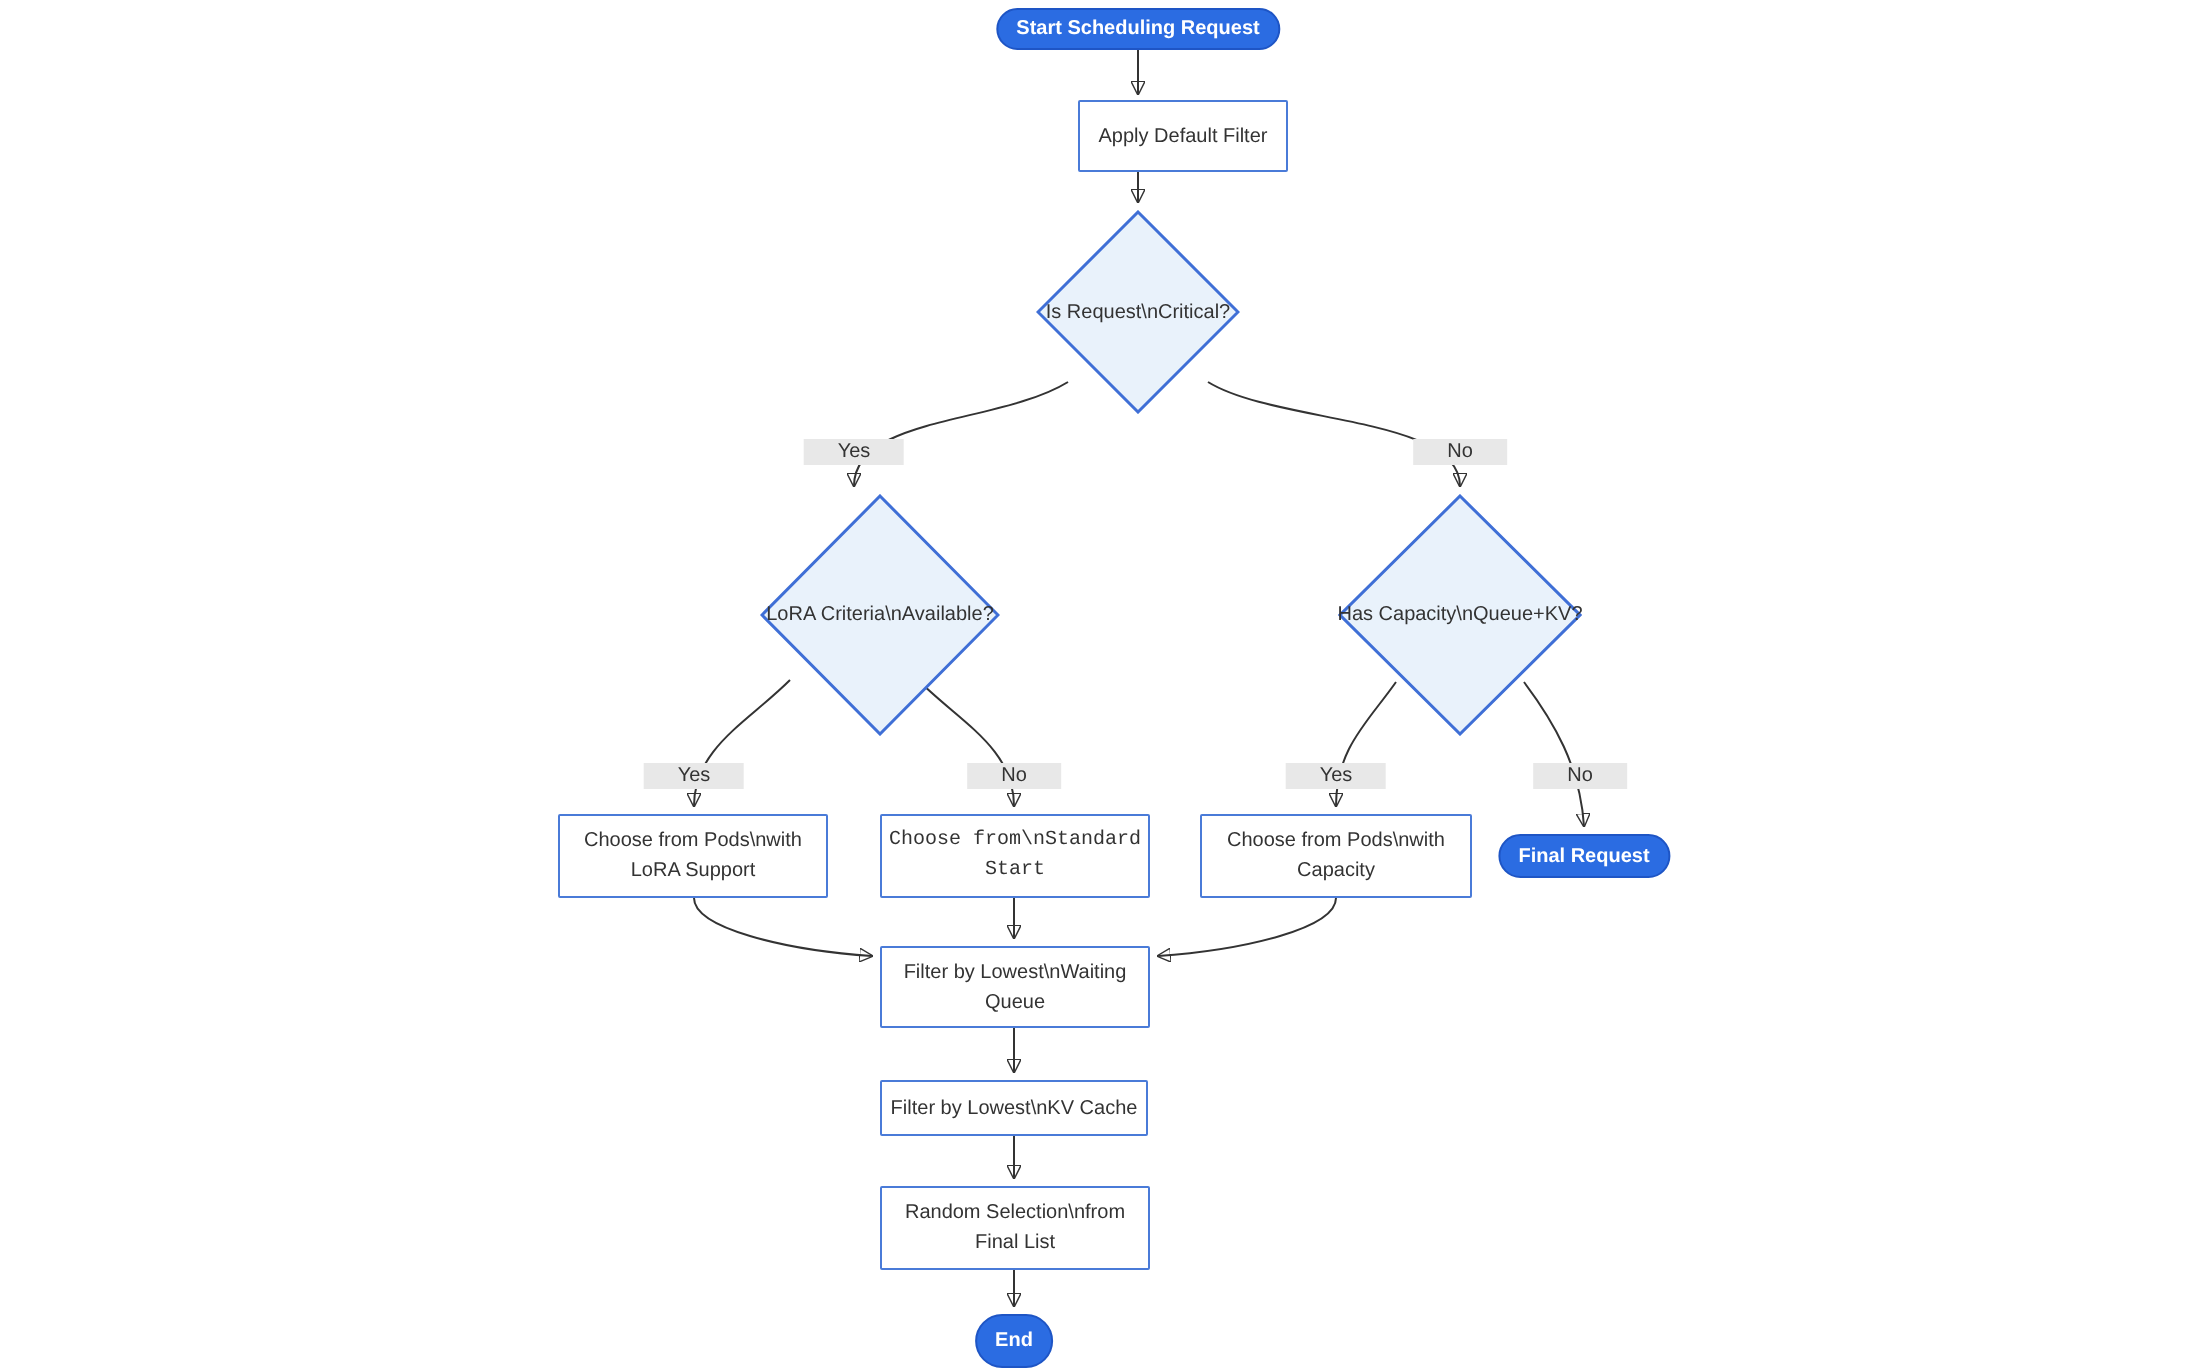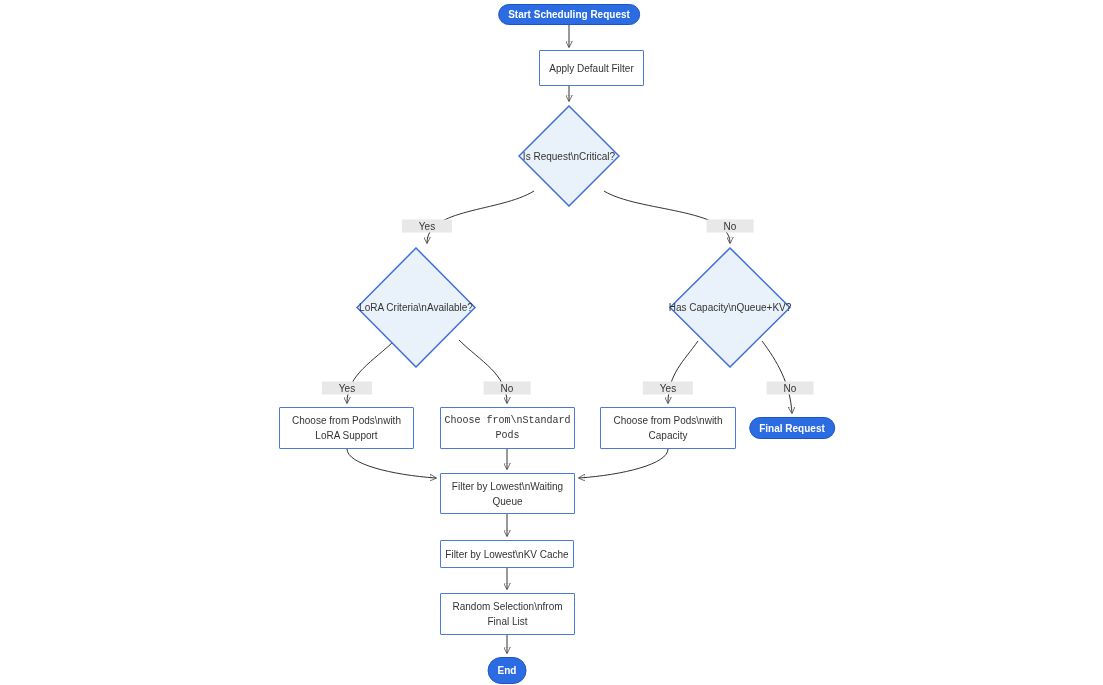--- a/index.html
+++ b/index.html
@@ -69,42 +69,42 @@
     <span class="line">Apply Default Filter</span>
   </div>
 
   <div class="node diamond-box" style="left:518px;top:105px;width:102px;height:102px;">
     <svg class="shape" viewBox="0 0 102 102" preserveAspectRatio="none">
       <polygon points="51,1 101,51 51,101 1,51" fill="#e9f2fb" stroke="#3f6fd6" stroke-width="1.5"></polygon>
     </svg>
     <span class="line">Is Request\nCritical?</span>
   </div>
 
-  <div class="node diamond-box" style="left:356px;top:247px;width:120px;height:121px;">
+  <div class="node diamond-box" style="left:380px;top:247px;width:120px;height:121px;">
     <svg class="shape" viewBox="0 0 120 121" preserveAspectRatio="none">
       <polygon points="60,1 119,60.5 60,120 1,60.5" fill="#e9f2fb" stroke="#3f6fd6" stroke-width="1.5"></polygon>
     </svg>
     <span class="line">LoRA Criteria\nAvailable?</span>
   </div>
 
   <div class="node diamond-box" style="left:669px;top:247px;width:122px;height:121px;">
     <svg class="shape" viewBox="0 0 122 121" preserveAspectRatio="none">
       <polygon points="61,1 121,60.5 61,120 1,60.5" fill="#e9f2fb" stroke="#3f6fd6" stroke-width="1.5"></polygon>
     </svg>
     <span class="line">Has Capacity\nQueue+KV?</span>
   </div>
 
   <div class="node process" style="left:279px;top:407px;width:135px;height:42px;">
     <span class="line">Choose from Pods\nwith</span>
     <span class="line">LoRA Support</span>
   </div>
 
   <div class="node process" style="left:440px;top:407px;width:135px;height:42px;font-family:Liberation Mono, monospace;">
     <span class="line">Choose from\nStandard</span>
-    <span class="line">Pods</span>
+    <span class="line">Start</span>
   </div>
 
   <div class="node process" style="left:600px;top:407px;width:136px;height:42px;">
     <span class="line">Choose from Pods\nwith</span>
     <span class="line">Capacity</span>
   </div>
 
   <div class="node stadium" style="left:792px;top:417px;height:22px;">
     <span class="line">Final Request</span>
   </div>

